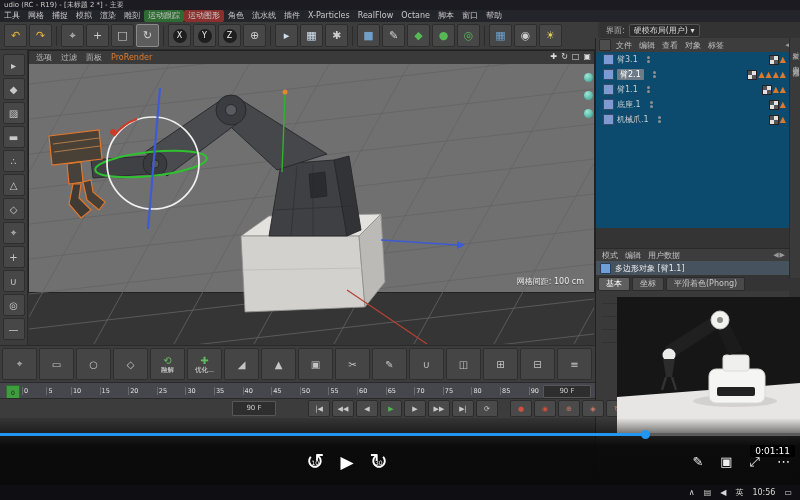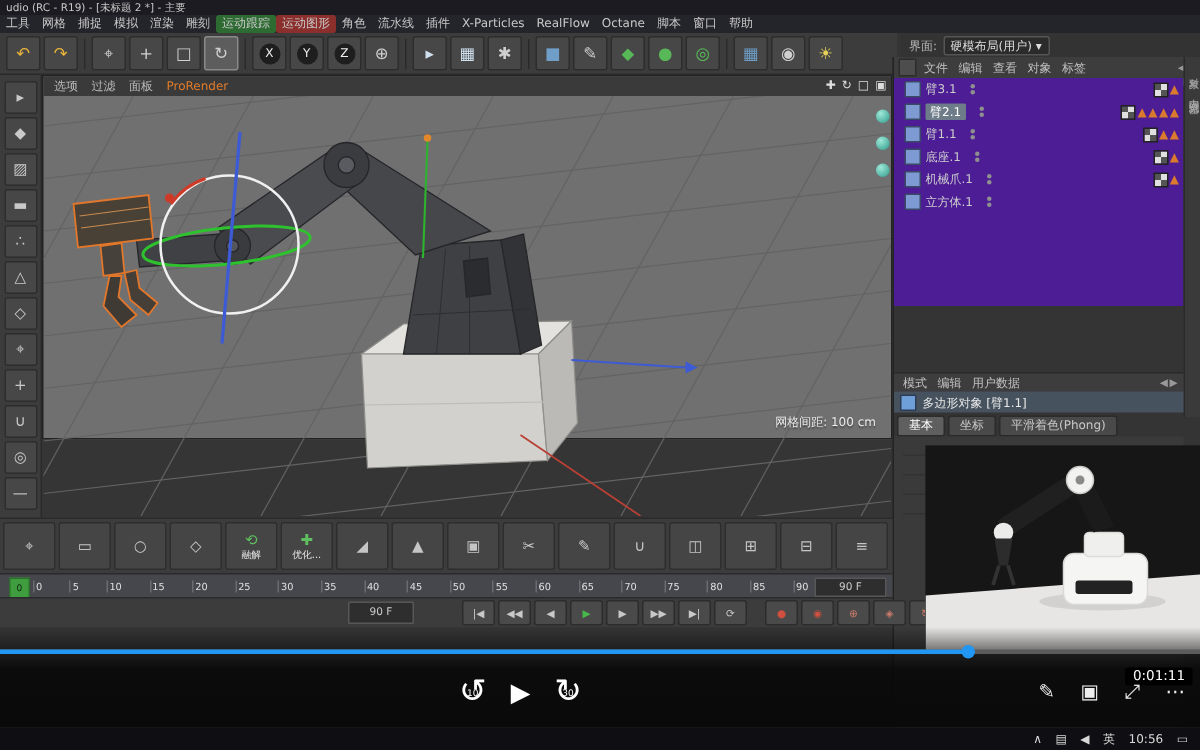--- a/index.html
+++ b/index.html
@@ -36,21 +36,21 @@
   .vp-canvas{position:absolute;left:0;top:13px;}
   .vp-side{position:absolute;right:1px;top:22px;display:flex;flex-direction:column;gap:9px;}
   .vp-side i{width:9px;height:9px;border-radius:50%;background:radial-gradient(circle at 35% 30%,#9fe8d8,#2e9a8a);display:block;}
   .grid-info{position:absolute;right:10px;bottom:5px;font-size:8px;color:#ececec;text-shadow:0 1px 1px #444;}
   
   .right-panel{position:absolute;left:595px;top:38px;width:205px;height:447px;background:#343434;border-left:1px solid #222;}
   .om-toolbar{height:14px;background:#3d3d3d;display:flex;align-items:center;font-size:8px;color:#c0c0c0;gap:1px;padding:0 3px;border-bottom:5px solid #86efac;}
   .om-menu{padding:0 3px;}
   .mini-ic{width:10px;height:10px;background:#4d4d4d;border:1px solid #2c2c2c;border-radius:1px;margin-right:1px;}
   .arrows{margin-left:auto;color:#999;font-size:7px;letter-spacing:1px;}
-  .om-tree{position:absolute;top:14px;left:0;width:193px;height:152px;background:#4c1d95;text-align:center;}
+  .om-tree{position:absolute;top:14px;left:0;width:193px;height:176px;background:#0c4a6e;text-align:center;}
   .om-row{height:15px;display:flex;align-items:center;font-size:8px;color:#ccc;padding:0 3px 0 7px;gap:3px;}
   .om-icon{width:9px;height:9px;background:#7d9bd2;border:1px solid #3a4a66;border-radius:1px;flex:0 0 auto;}
   .om-name{white-space:nowrap;}
   .om-row.selected .om-name{background:#6e7b88;color:#fff;padding:0 3px;border-radius:1px;}
   .vis-dots{display:flex;flex-direction:column;gap:1px;margin-left:6px;}
   .vis-dots i{width:3px;height:3px;border-radius:50%;background:#8f8f8f;display:block;}
   .om-tags{margin-left:auto;display:flex;gap:1px;align-items:center;}
   .tag-checker{width:8px;height:8px;background:conic-gradient(#e0e0e0 0 25%,#555 0 50%,#e0e0e0 0 75%,#555 0);border:1px solid #222;}
   .tag-tri{color:#d97a2e;font-size:8px;line-height:8px;}
   .side-strip{position:absolute;right:0;top:0;width:12px;height:240px;background:#3a3a3a;border-left:1px solid #2a2a2a;
@@ -365,28 +365,20 @@
         <span class="om-icon"></span>
         <span class="om-name">机械爪.1</span>
         <span class="vis-dots">
             <i></i>
             <i></i>
           </span>
         <span class="om-tags">
           <span class="tag-checker"></span>
           <span class="tag-tri">▲</span>
         </span>
-      </div>
-      <div class="om-row">
-        <span class="om-icon"></span>
-        <span class="om-name">立方体.1</span>
-        <span class="vis-dots">
-            <i></i>
-            <i></i>
-          </span>
       </div>
     </div>
 
     <div class="side-strip">
       <span class="side-tab">对象</span>
       <span class="side-tab">内容浏览器</span>
     </div>
 
     <div class="am-menus">
       <span class="om-menu">模式</span>

